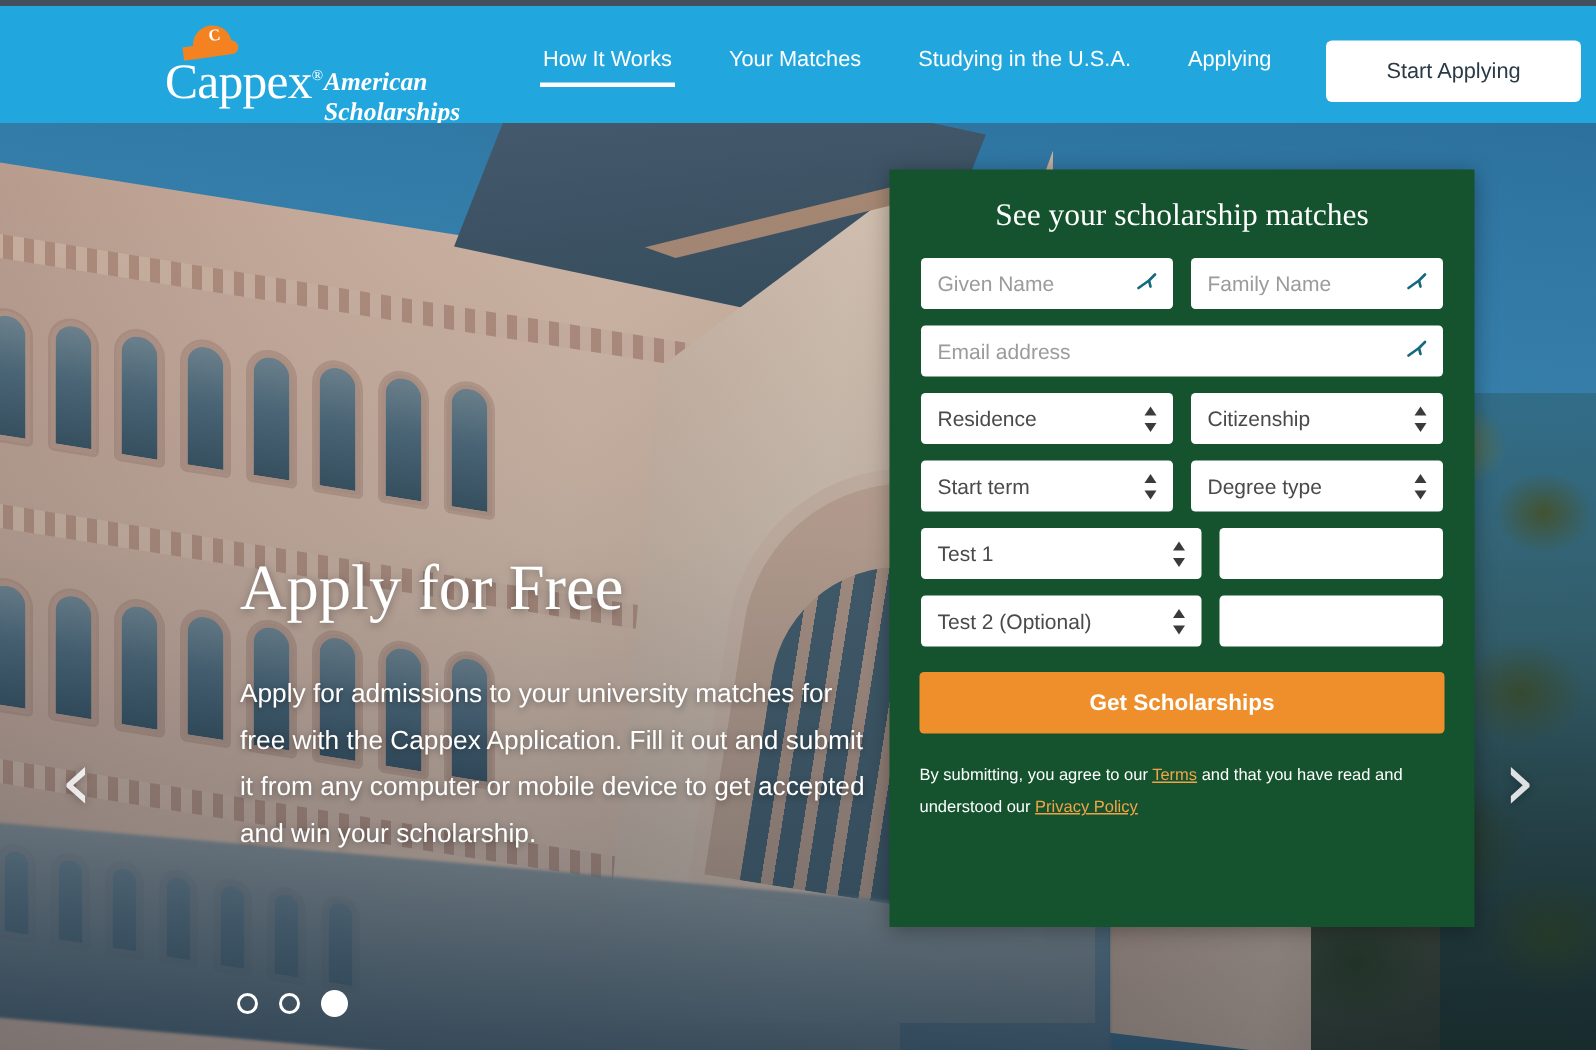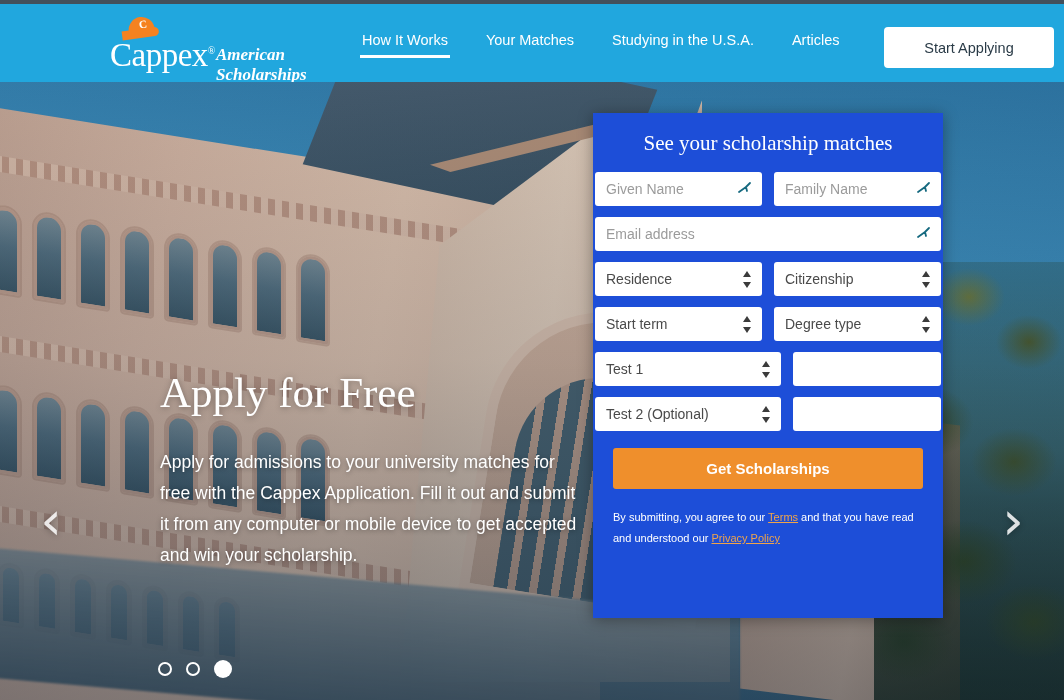--- a/index.html
+++ b/index.html
@@ -232,30 +232,30 @@
     display: flex; gap: 14px; align-items: center;
   }
   .dot {
     width: 14px; height: 14px; border-radius: 50%;
     border: 2px solid #ffffff; background: transparent; cursor: pointer;
   }
   .dot.active { background: #ffffff; width: 18px; height: 18px; border: none; }
 
   
   .panel {
-    position: absolute; left: 593px; top: 113px; width: 350px; height: 505px;
-    background: #1d4ed8;
+    position: absolute; left: 593px; top: 113px; width: 390px; height: 505px;
+    background: #14532d;
     box-shadow: 0 2px 14px rgba(0,0,0,.35);
   }
   .panel-title {
     color: #ffffff; font-size: 21px; text-align: center;
     font-family: "Liberation Serif", serif;
     padding: 18px 0 16px 0;
   }
-  .form { padding: 0 2px; }
+  .form { padding: 0 21px; }
   .frow { display: flex; gap: 12px; margin-bottom: 11px; }
   .field {
     position: relative; flex: 1; height: 34px; background: #ffffff;
     border-radius: 3px; display: flex; align-items: center;
   }
   .field input {
     border: none; outline: none; width: 100%; height: 100%;
     background: transparent; font-size: 14px; color: #444;
     padding: 0 30px 0 11px; font-family: "Liberation Sans", sans-serif;
   }
@@ -307,21 +307,21 @@
         </div>
         <div class="logo-text"><span>Cappex</span><span class="logo-reg">®</span></div>
         <div class="logo-sub">American Scholarships</div>
       </div>
     </div>
 
     <div class="nav">
       <div class="nav-item active">How It Works</div>
       <div class="nav-item">Your Matches</div>
       <div class="nav-item">Studying in the U.S.A.</div>
-      <div class="nav-item">Articles</div>
+      <div class="nav-item">Applying</div>
     </div>
 
     <div class="cta-btn">Start Applying</div>
   </div>
 
   <div class="hero">
     <div class="sky"></div>
     <div class="bldg-left"></div>
     <div class="bldg-left-roof"></div>
     <div class="cornice c1"></div>

